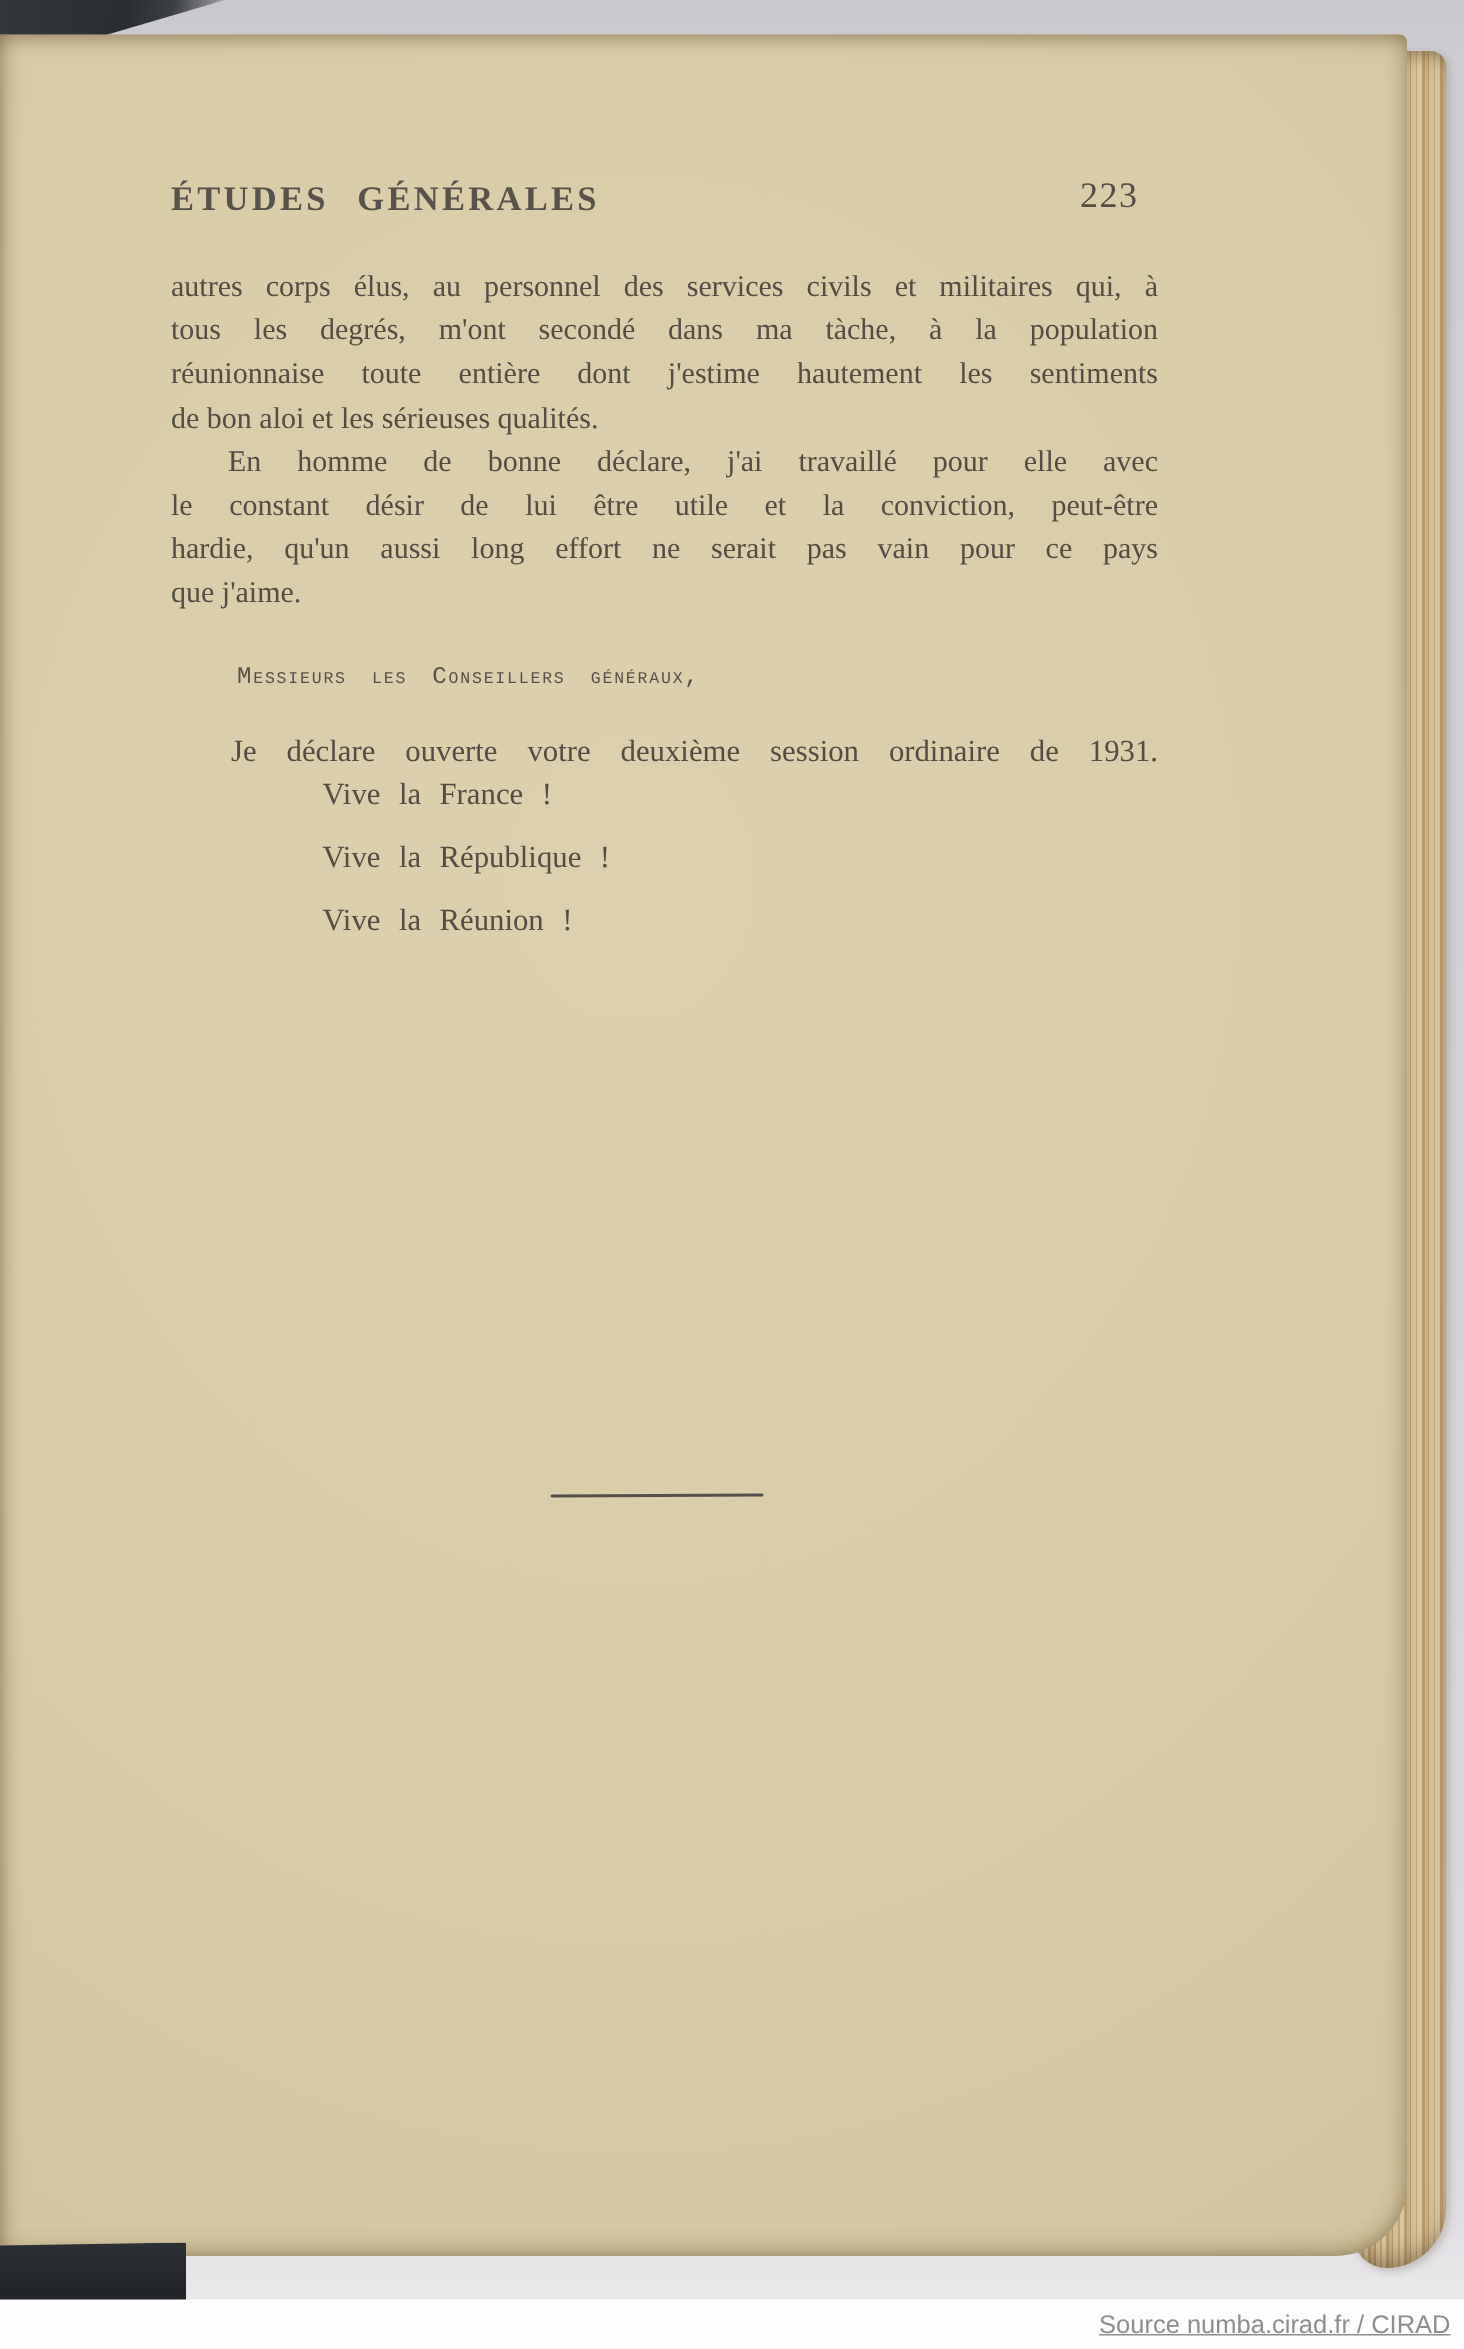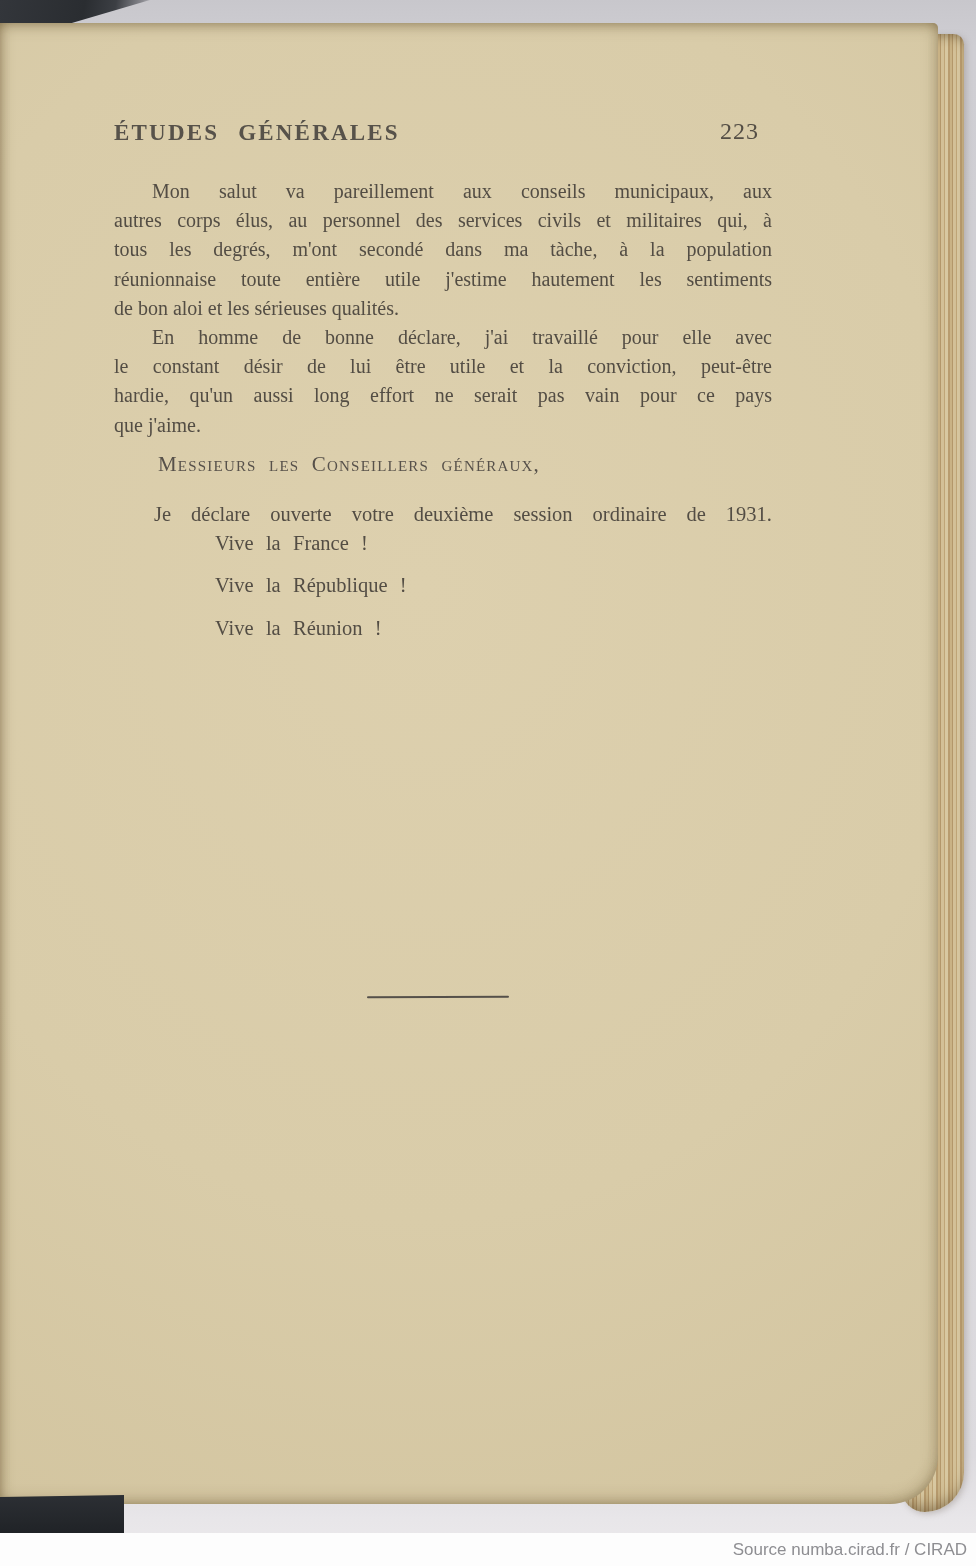--- a/index.html
+++ b/index.html
@@ -49,21 +49,21 @@
     clip-path: polygon(0 2px, 124px 0, 124px 100%, 0 100%);
     z-index: 3;
   }
   .footer-bar {
     position: absolute; left: 0; top: 1533px; width: 976px; height: 33px;
     background: #fdfdfd;
     z-index: 4;
     font-family: "Liberation Sans", sans-serif;
     font-size: 17px; color: #8e8e92;
     text-align: right; line-height: 34px;
-    padding-right: 9px; box-sizing: border-box;
+    padding-right: 9px; box-sizing: border-box; text-decoration: underline;
   }
 
   
   .content { position: absolute; inset: 0; z-index: 3; color: #544e45; }
   .header-row {
     position: absolute; left: 114px; top: 120px; width: 658px; height: 24px;
   }
   .running-title {
     position: absolute; left: 0; width: 100%;
     text-align: left;
@@ -78,24 +78,25 @@
 
   .text-block {
     position: absolute; left: 114px; top: 177px; width: 658px;
     font-size: 20px; line-height: 29.2px; color: #534d44;
   }
   .bl { text-align: justify; text-align-last: justify; }
   .bl.first { text-indent: 38px; }
   .bl.pl-last { text-align-last: left; }
 
   .salutation {
-    margin-top: 10px; padding-left: 44px;
+    margin-top: 26px; padding-left: 44px;
     font-variant-caps: small-caps;
-    font-size: 21px; letter-spacing: 1.2px; word-spacing: 6px;
+    font-size: 16px; letter-spacing: 1.2px; word-spacing: 6px;
     color: #57514a;
+    font-family: Liberation Mono, monospace;
   }
   .declaration {
     margin-top: 21px; padding-left: 40px;
     text-align: justify; text-align-last: justify;
     font-size: 20.5px;
   }
   .exclaim {
     padding-left: 101px; word-spacing: 0.35em;
     font-size: 20.5px; line-height: 29.2px;
   }
@@ -119,24 +120,23 @@
   <div class="cover-bottom-left"></div>
 
   <div class="content">
 
     <div class="header-row">
       <div class="running-title">ÉTUDES GÉNÉRALES</div>
       <div class="page-number">223</div>
     </div>
 
     <div class="text-block">
-      <div class="bl first">Mon salut va pareillement aux conseils municipaux, aux</div>
       <div class="bl">autres corps élus, au personnel des services civils et militaires qui, à</div>
       <div class="bl">tous les degrés, m'ont secondé dans ma tàche, à la population</div>
-      <div class="bl">réunionnaise toute entière utile j'estime hautement les sentiments</div>
+      <div class="bl">réunionnaise toute entière dont j'estime hautement les sentiments</div>
       <div class="bl pl-last">de bon aloi et les sérieuses qualités.</div>
 
       <div class="bl first">En homme de bonne déclare, j'ai travaillé pour elle avec</div>
       <div class="bl">le constant désir de lui être utile et la conviction, peut-être</div>
       <div class="bl">hardie, qu'un aussi long effort ne serait pas vain pour ce pays</div>
       <div class="bl pl-last">que j'aime.</div>
 
       <div class="salutation">Messieurs les Conseillers généraux,</div>
       <div class="declaration">Je déclare ouverte votre deuxième session ordinaire de 1931.</div>
 

